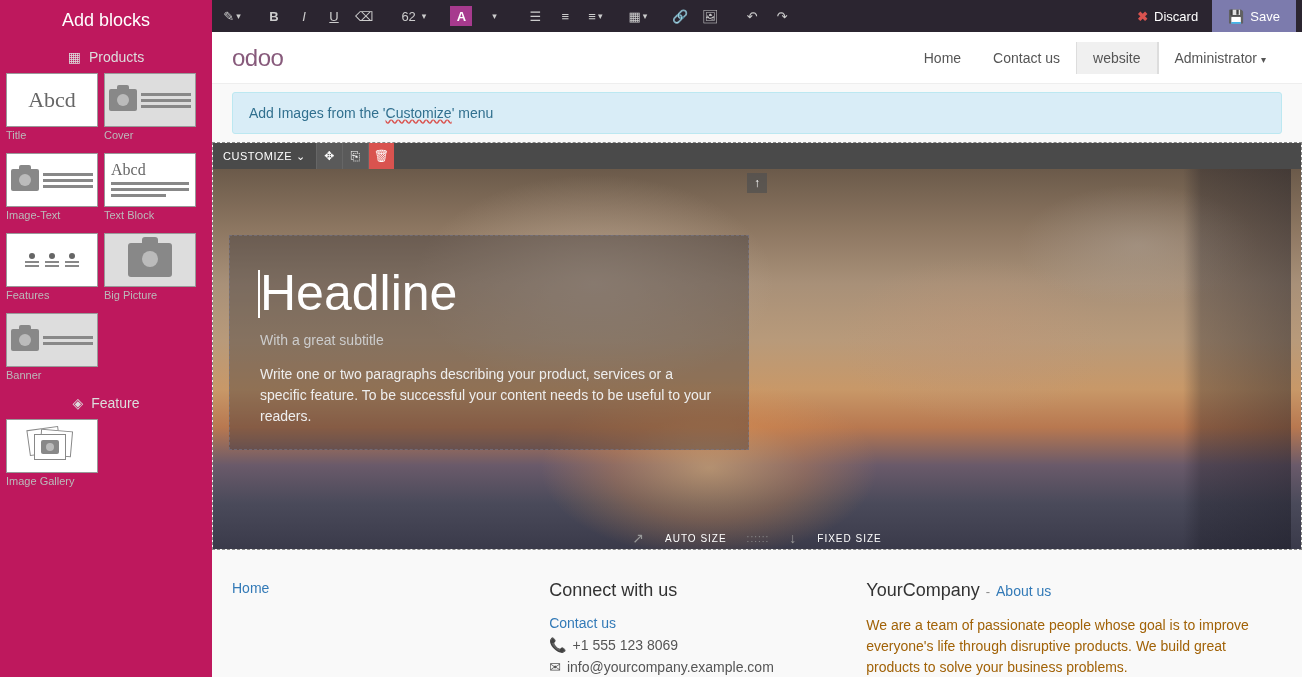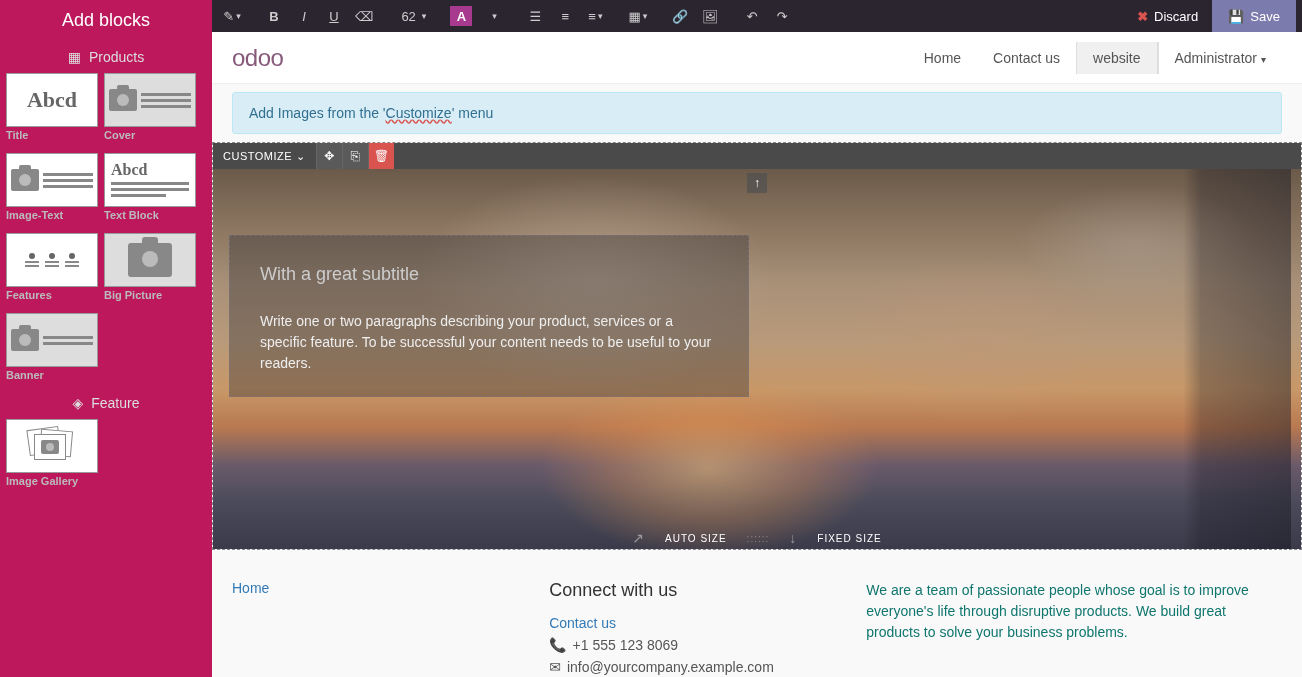--- a/index.html
+++ b/index.html
@@ -4,21 +4,21 @@
 <style>
 * { box-sizing: border-box; margin: 0; padding: 0; }
 body { font-family: -apple-system, BlinkMacSystemFont, "Segoe UI", Arial, sans-serif; font-size: 13px; background: #fff; overflow: hidden; width: 1302px; height: 677px; position: relative; }
 
 
 .sidebar { position: absolute; left: 0; top: 0; width: 212px; height: 677px; background: #be185d; color: #fff; overflow-y: auto; }
 .sidebar-title { text-align: center; padding: 10px 0; font-size: 18px; font-weight: 300; color: #fff; }
 .section-header { text-align: center; padding: 8px 0; font-size: 14px; color: #ddd; }
 .section-header .icon { margin-right: 4px; }
 .blocks-grid { display: flex; flex-wrap: wrap; padding: 0 6px; gap: 6px; }
-.block-item { width: 92px; cursor: move; font-weight: bold; }
+.block-item { width: 92px; cursor: move; }
 .block-thumb { width: 92px; height: 54px; background: #fff; border: 1px solid #999; display: flex; align-items: center; justify-content: center; color: #888; position: relative; overflow: hidden; }
 .block-label { font-size: 11px; color: #bbb; padding: 2px 0 6px; }
 
 
 .thumb-abcd { font-family: serif; font-size: 22px; color: #666; }
 .thumb-cover { display: flex; gap: 4px; align-items: center; background: #ddd; width: 100%; height: 100%; padding: 4px; }
 .thumb-cam { width: 28px; height: 22px; background: #888; border-radius: 2px; position: relative; }
 .thumb-cam::before { content:''; position:absolute; top:-4px; left:8px; width:12px; height:5px; background:#888; border-radius:2px 2px 0 0; }
 .thumb-cam::after { content:''; position:absolute; top:5px; left:8px; width:12px; height:12px; background:#bbb; border-radius:50%; }
 .thumb-lines { flex:1; }
@@ -73,37 +73,37 @@
 .customize-icon.del { background:#d9534f; }
 
 .hero-zone { position:relative; border:1px dashed #888; margin:0; }
 .hero { position:relative; height:380px; background: linear-gradient(180deg, #6b5a4a 0%, #8b7560 15%, #a89078 30%, #b89a7a 45%, #c89868 58%, #b87850 68%, #6a5a6a 78%, #4a4a5a 88%, #3a3a4a 100%); overflow:hidden; }
 .hero-clouds { position:absolute; inset:0; background: radial-gradient(ellipse 300px 180px at 35% 30%, rgba(200,180,160,0.6) 0%, transparent 60%), radial-gradient(ellipse 250px 150px at 70% 45%, rgba(190,150,120,0.5) 0%, transparent 55%), radial-gradient(ellipse 200px 100px at 85% 20%, rgba(180,170,160,0.4) 0%, transparent 60%); }
 .hero-glow { position:absolute; left: 30%; top: 55%; width: 340px; height: 180px; background: radial-gradient(ellipse, rgba(255,200,120,0.5) 0%, rgba(230,150,80,0.3) 40%, transparent 70%); }
 .hero-palm { position:absolute; right:10px; top:0; width:180px; height:380px; background: linear-gradient(90deg, transparent 40%, rgba(20,20,30,0.3) 50%, rgba(20,20,30,0.45) 100%); }
 .hero-textbox { position:absolute; left:16px; top:66px; width:520px; padding:28px 30px 22px; background:rgba(40,40,50,0.35); color:#fff; border:1px dashed rgba(120,120,140,0.6); }
 .hero-textbox h1 { font-size:50px; font-weight:300; margin-bottom:10px; position:relative; }
 .hero-cursor { position:absolute; left:-2px; top:6px; width:2px; height:48px; background:#fff; }
-.hero-textbox .subtitle { font-size:18px; color:#ccc; margin-bottom:26px; }
+.hero-textbox .subtitle { font-size:14px; color:#ccc; margin-bottom:16px; }
 .hero-textbox p { font-size:14px; line-height:1.5; color:#eee; }
 .hero-up { position:absolute; left:50%; top:4px; transform:translateX(-50%); width:20px; height:20px; background:rgba(80,80,80,0.7); color:#fff; display:flex; align-items:center; justify-content:center; font-size:12px; cursor:pointer; }
 .hero-resize { position:absolute; left:0; right:0; bottom:0; height:22px; display:flex; align-items:center; justify-content:center; gap:20px; font-size:10px; color:#fff; letter-spacing:1px; }
 .hero-resize .arrow { font-size:14px; color:#999; }
 .hero-resize .grip { color:#888; }
 
 .footer-sec { display:flex; padding:30px 20px 20px; gap: 40px; background:#f9f9f9; }
 .footer-col { flex:1; }
 .footer-col h3 { font-size:18px; font-weight:500; margin-bottom:14px; color:#333; }
 .footer-col a { color:#337ab7; text-decoration:none; font-size:14px; }
 .footer-contact-line { margin:6px 0; font-size:14px; color:#555; display:flex; align-items:center; gap:6px; }
 .footer-about-title { display:flex; align-items:baseline; gap:6px; margin-bottom:14px; }
 .footer-about-title h3 { margin:0; }
 .footer-about-title .dash { color:#888; }
 .footer-about-title a { font-size:14px; }
-.footer-col p { font-size:14px; line-height:1.5; color:#0f766e; }
+.footer-col p { font-size:14px; line-height:1.5; color:#a16207; }
 
 
 .sidebar::-webkit-scrollbar { width: 10px; }
 .sidebar::-webkit-scrollbar-track { background: #3a3a3a; }
 .sidebar::-webkit-scrollbar-thumb { background: #666; }
 .content::-webkit-scrollbar { width:14px; }
 .content::-webkit-scrollbar-thumb { background:#bbb; }
 
 </style>
 </head>
@@ -295,20 +295,21 @@
       <div class="customize-icon">✥</div>
       <div class="customize-icon">⎘</div>
       <div class="customize-icon del">🗑</div>
     </div>
     <div class="hero">
       <div class="hero-clouds"></div>
       <div class="hero-glow"></div>
       <div class="hero-palm"></div>
       <div class="hero-up">↑</div>
       <div class="hero-textbox">
+        <h1><span class="hero-cursor"></span><span>Headline</span></h1>
         <div class="subtitle">With a great subtitle</div>
         <p>Write one or two paragraphs describing your product, services or a specific feature. To be successful your content needs to be useful to your readers.</p>
       </div>
       <div class="hero-resize">
         <span class="arrow">↗</span>
         <span>AUTO SIZE</span>
         <span class="grip">::::::</span>
         <span class="arrow">↓</span>
         <span>FIXED SIZE</span>
       </div>
@@ -325,16 +326,21 @@
       <div class="footer-contact-line">
           <span>📞</span>
           <span>+1 555 123 8069</span>
         </div>
       <div class="footer-contact-line">
           <span>✉</span>
           <span>info@yourcompany.example.com</span>
         </div>
     </div>
     <div class="footer-col" style="flex:1.5">
+      <div class="footer-about-title">
+        <h3>YourCompany</h3>
+        <span class="dash">-</span>
+        <a href="#">About us</a>
+      </div>
       <p>We are a team of passionate people whose goal is to improve everyone's life through disruptive products. We build great products to solve your business problems.</p>
     </div>
   </div>
 </div>
 
 </body></html>

